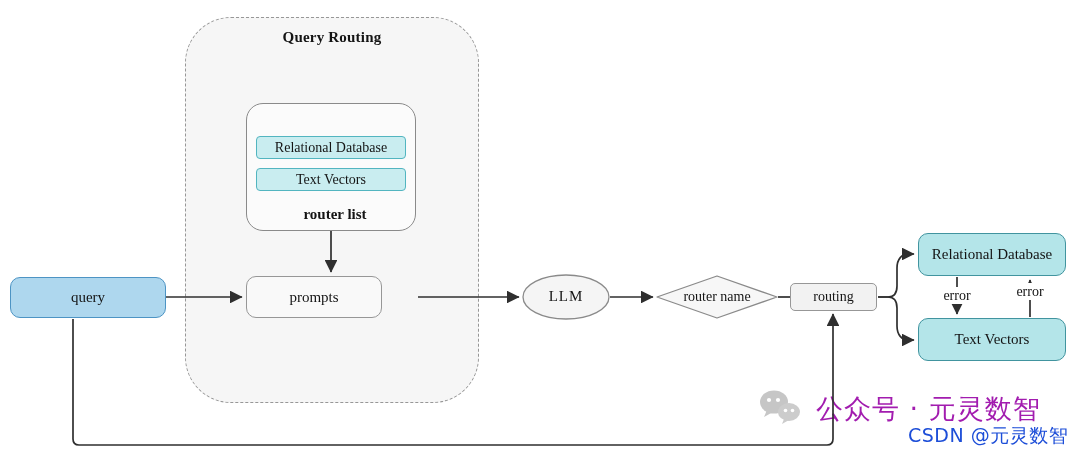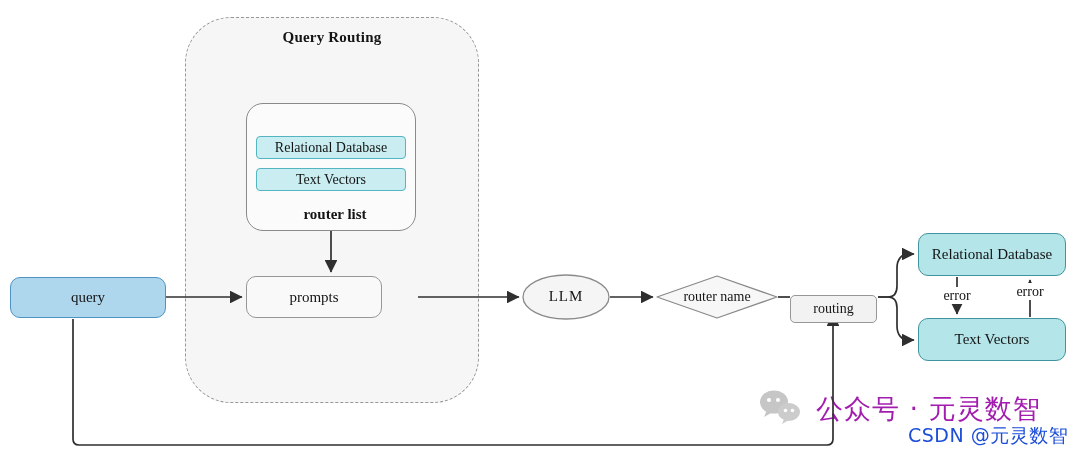--- a/index.html
+++ b/index.html
@@ -41,21 +41,21 @@
   .node-query{
     left:10px;top:277px;width:156px;height:41px;
     background:#aed7ee;border:1.6px solid #4d94c4;border-radius:10px;
   }
   .node-prompts{
     left:246px;top:276px;width:136px;height:42px;
     background:#f9f9f9;border:1.2px solid #979797;border-radius:10px;
   }
   .node-routing{
     left:790px;top:283px;width:87px;height:28px;font-size:14px;
-    background:#f2f2f2;border:1.2px solid #979797;border-radius:5px;margin-top:12px;
+    background:#f2f2f2;border:1.2px solid #979797;border-radius:5px;
   }
   .node-cyan{
     width:148px;height:43px;left:918px;
     background:#b4e5e9;border:1.6px solid #41949f;border-radius:10px;
   }
   .node-reldb{top:233px;}
   .node-textvec{top:318px;}
   
   .shape-label{position:absolute;text-align:center;}
   .llm-label{left:536px;top:288px;width:60px;font-size:15px;letter-spacing:1px;}

